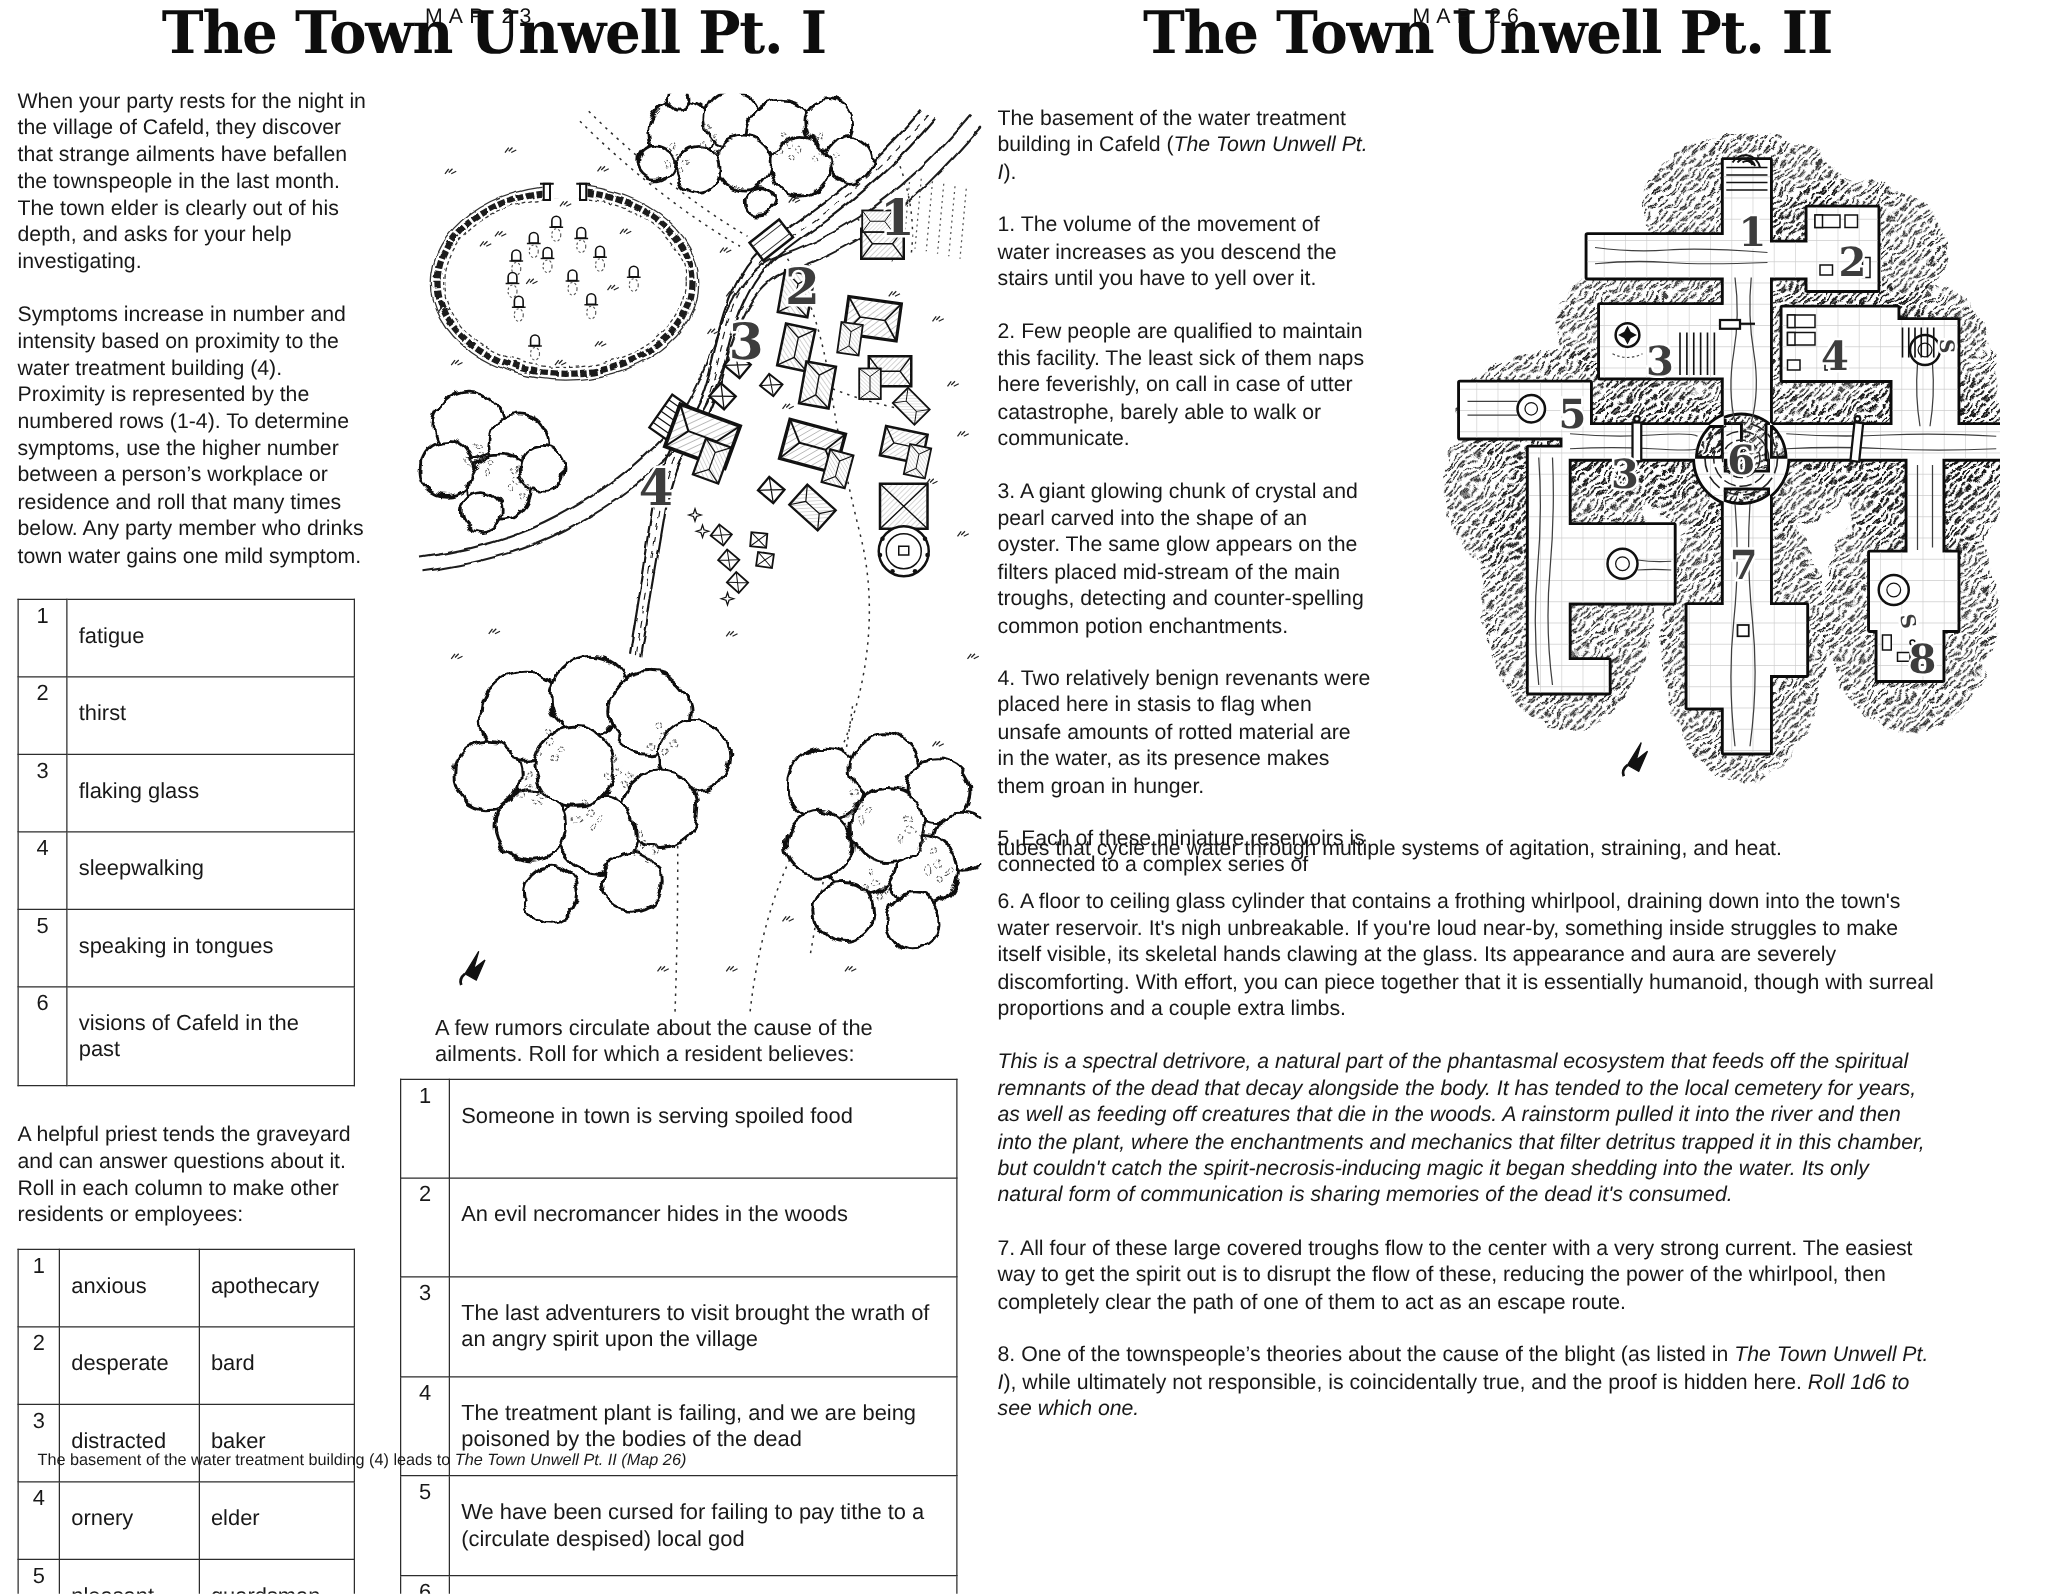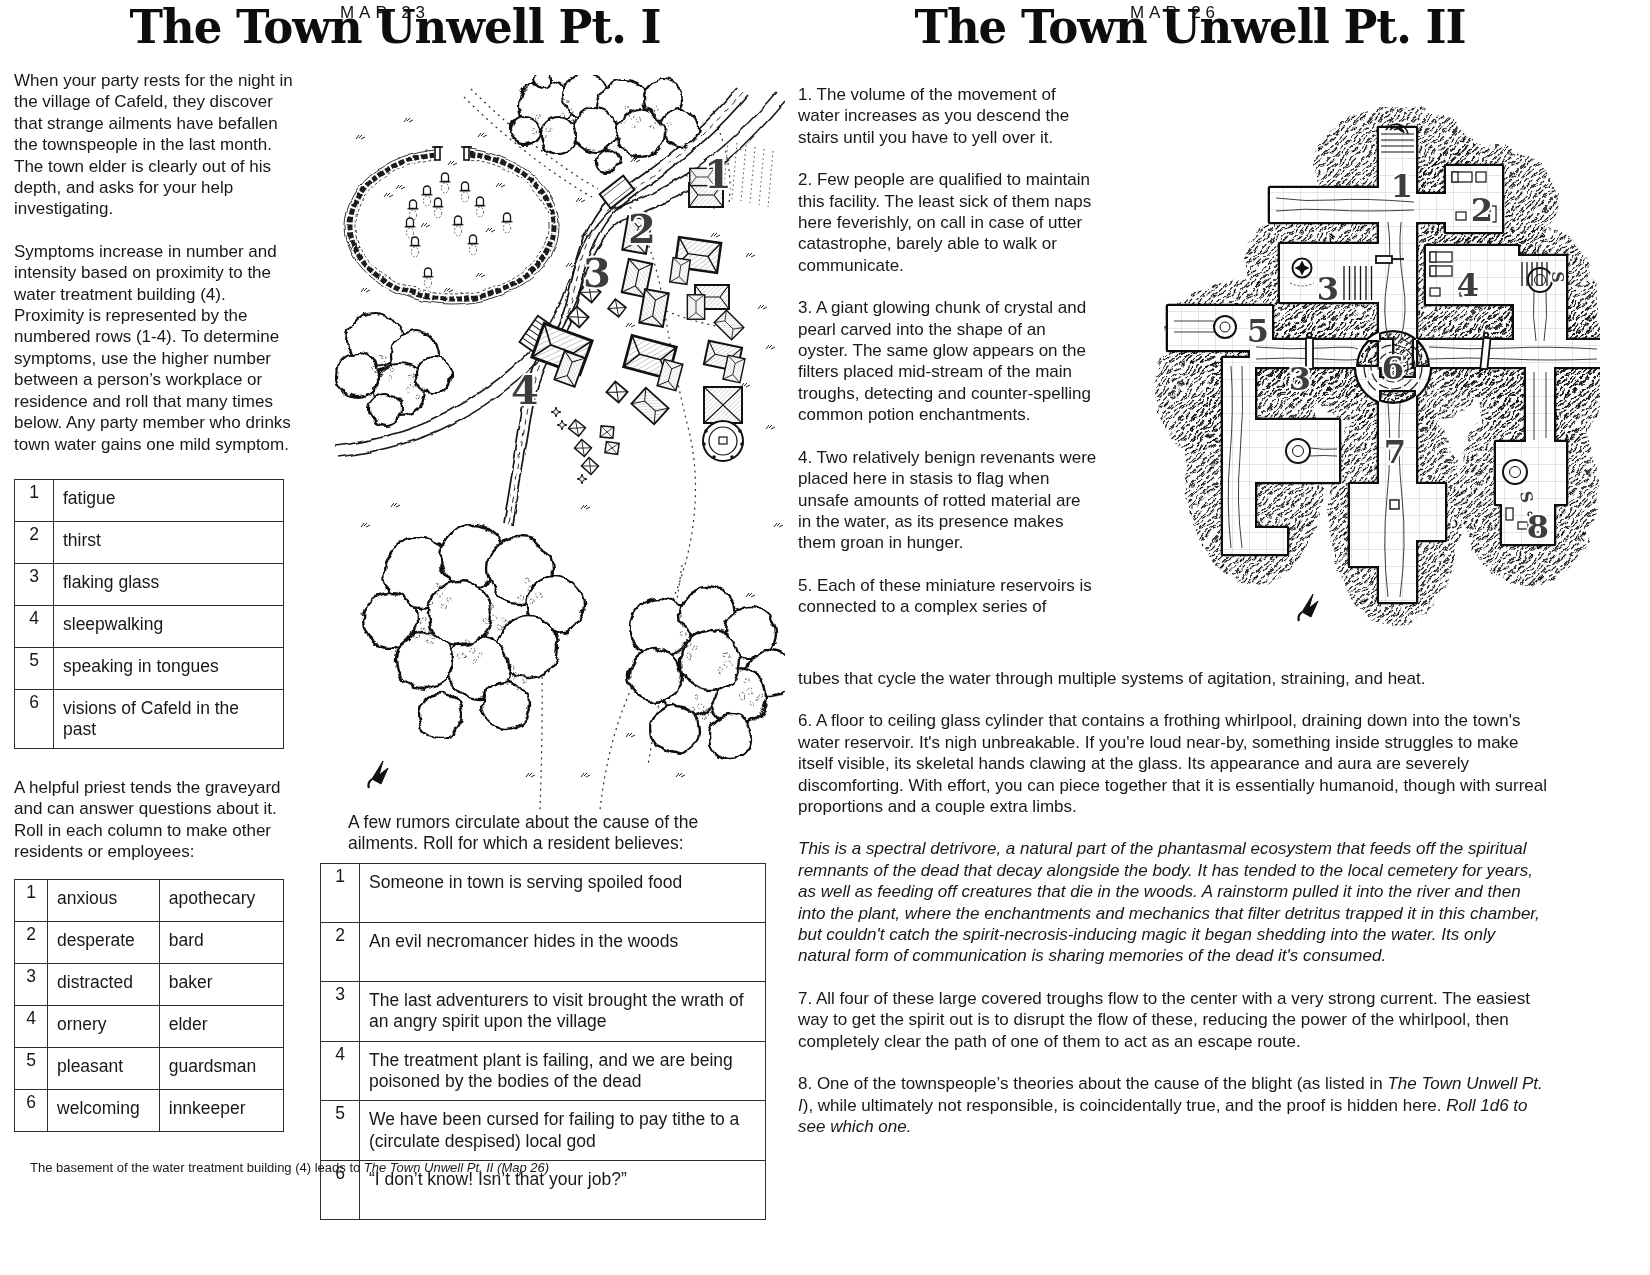--- a/index.html
+++ b/index.html
@@ -5,21 +5,21 @@
   html,body{margin:0;padding:0}
   body{width:1650px;height:1275px;background:#fff;position:relative;overflow:hidden;
        font-family:"Liberation Sans",sans-serif;color:#1a1a1a;-webkit-font-smoothing:antialiased}
   .abs{position:absolute}
   .pg-title{font-family:"DejaVu Serif",serif;font-weight:bold;font-size:45px;letter-spacing:-1px;
             text-align:center;white-space:nowrap;color:#0d0d0d;transform:scaleY(1.04)}
   .map-tag{font-size:17px;font-weight:normal;letter-spacing:5px;text-align:center;color:#111;margin-top:3px}
   p{margin:0 0 21px 0;font-size:17px;line-height:1.26;color:#181818}
   .it{font-style:italic}
   table{border-collapse:collapse;background:#fff}
-  td{border:1.6px solid #2d2d2d;font-size:17.5px;padding:8px 9px;vertical-align:top;color:#181818}
+  td{border:1.6px solid #2d2d2d;font-size:17.5px;padding:18px 9px;vertical-align:top;color:#181818}
   td.num{width:24px;text-align:center;padding:2px 7px}
   .tbl-sym td{height:25px}
   .tbl-res td{height:25px}
   .tbl-res td.c1{width:100px}
   .tbl-res td.c2{width:118px}
   .tbl-rum{width:446px}
   .tbl-rum td{height:42px;font-size:17.5px;line-height:1.22}
   .rumor-intro{font-size:17.5px;margin-bottom:9px;width:370px}
   .footer-line{font-size:13px}
   svg text.maplbl{font-family:"DejaVu Serif",serif;font-weight:bold;fill:#3d3d3d;
@@ -417,20 +417,21 @@
 </div>
 
 <div class="abs footer-line" style="left:30px;top:1160px;width:780px">
   <span>The basement of the water treatment building (4) leads to </span><span class="it">The Town Unwell Pt. II (Map 26)</span>
 </div>
 
 <div class="abs pg-title" style="left:790px;top:6;width:800px">The Town Unwell Pt. II</div>
 <div class="abs map-tag" style="left:790px;top:52;width:770px">MAP 26</div>
 
 <div class="abs" style="left:798px;top:84px;width:300px">
+  <p><span>The basement of the water treatment building in Cafeld (</span><span class="it">The Town Unwell Pt. I</span><span>).</span></p>
   <p>1. The volume of the movement of water increases as you descend the stairs until you have to yell over it.</p>
   <p>2. Few people are qualified to maintain this facility. The least sick of them naps here feverishly, on call in case of utter catastrophe, barely able to walk or communicate.</p>
   <p>3. A giant glowing chunk of crystal and pearl carved into the shape of an oyster. The same glow appears on the filters placed mid-stream of the main troughs, detecting and counter-spelling common potion enchantments.</p>
   <p>4. Two relatively benign revenants were placed here in stasis to flag when unsafe amounts of rotted material are in the water, as its presence makes them groan in hunger.</p>
   <p style="margin-bottom:0">5. Each of these miniature reservoirs is connected to a complex series of</p>
 </div>
 
 <div class="abs" style="left:798px;top:668px;width:752px">
   <p>tubes that cycle the water through multiple systems of agitation, straining, and heat.</p>
   <p>6. A floor to ceiling glass cylinder that contains a frothing whirlpool, draining down into the town's water reservoir. It's nigh unbreakable. If you're loud near-by, something inside struggles to make itself visible, its skeletal hands clawing at the glass. Its appearance and aura are severely discomforting. With effort, you can piece together that it is essentially humanoid, though with surreal proportions and a couple extra limbs.</p>

